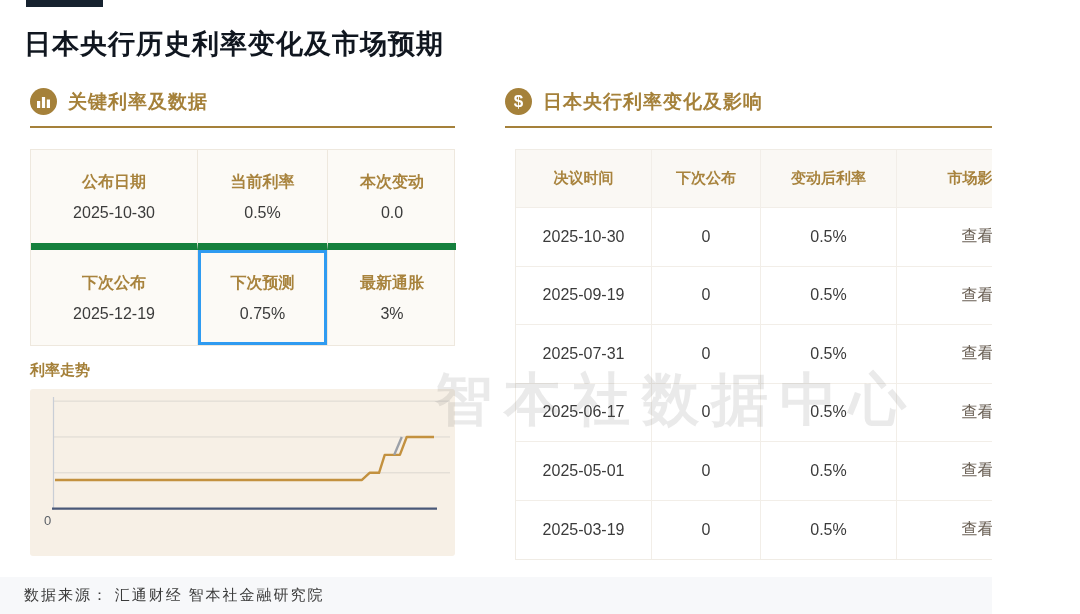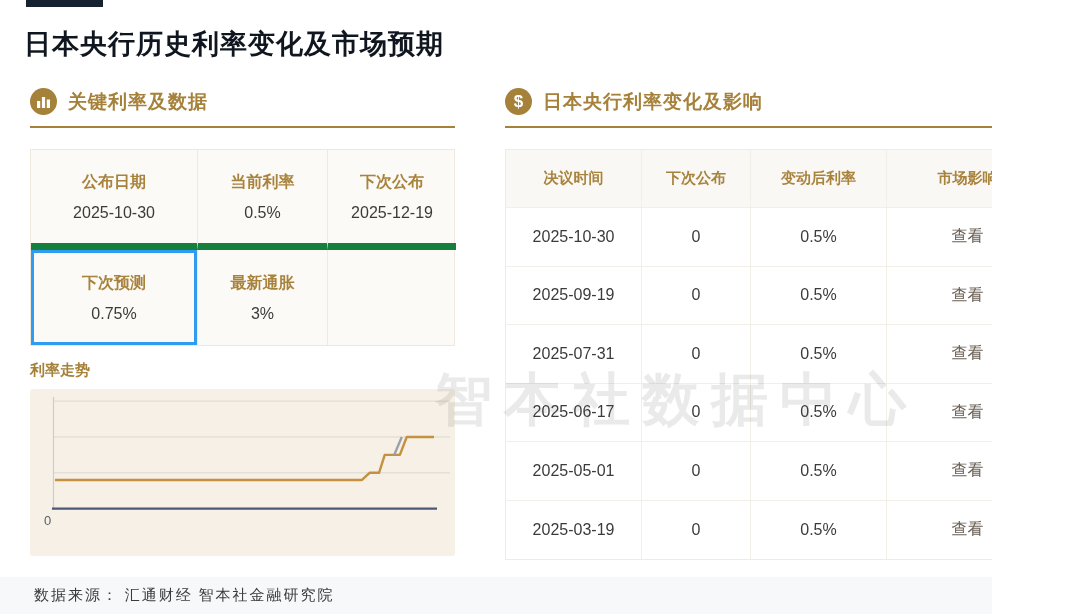--- a/index.html
+++ b/index.html
@@ -46,20 +46,21 @@
 
   .trend-label { margin-top:15px; font-size:15px; font-weight:700; color:#a5813a; }
   .chart-box { margin-top:9px; width:425px; height:167px; background:#f7f0e6; border-radius:3px; }
 
   
   .rate-table {
     margin-top:21px; display:grid;
     grid-template-columns:136px 109px 136px 161px;
     grid-template-rows:58px repeat(6, 58.5px);
     border:1px solid #f0ece5;
+    margin-left:10px;
   }
   .tcell {
     display:flex; align-items:center; justify-content:center;
     border-right:1px solid #f2eee8; border-bottom:1px solid #f2eee8;
     font-size:16px; color:#3b3b3b; background:#fff;
   }
   .tcell:nth-child(4n) { border-right:none; }
   .tcell.hdr { background:#faf8f4; font-size:15px; font-weight:700; color:#a8833d; }
   .tcell.last-row { border-bottom:none; }
   .view-link { color:#6b6156; cursor:pointer; }
@@ -67,21 +68,21 @@
   .watermark {
     position:absolute; left:435px; top:362px; z-index:5;
     font-size:57px; font-weight:700; letter-spacing:12px; white-space:nowrap;
     color:rgba(90,90,90,0.13); pointer-events:none;
   }
   .footer-bar {
     position:absolute; left:0; right:0; bottom:0; height:37px; background:#f7f8fa;
     display:flex; align-items:center; padding-left:24px;
   }
   .footer-text {
-    font-family:"Liberation Serif", serif; font-size:15px; color:#3a3a3a; letter-spacing:2px;margin-left:10px;
+    font-family:"Liberation Serif", serif; font-size:15px; color:#3a3a3a; letter-spacing:2px;
   }
 </style>
 </head>
 <body>
 
 <div id="app">
   <div class="top-notch"></div>
   <h1 class="page-title">日本央行历史利率变化及市场预期</h1>
 
   <section class="panel panel-left">
@@ -97,20 +98,24 @@
     </div>
 
     <div class="key-grid">
       <div class="kcell">
         <span class="klabel">公布日期</span>
         <span class="kvalue">2025-10-30</span>
       </div>
       <div class="kcell">
         <span class="klabel">当前利率</span>
         <span class="kvalue">0.5%</span>
+      </div>
+      <div class="kcell">
+        <span class="klabel">本次变动</span>
+        <span class="kvalue">0.0</span>
       </div>
       <div class="kcell">
         <span class="klabel">下次公布</span>
         <span class="kvalue">2025-12-19</span>
       </div>
       <div class="kcell hl">
         <span class="klabel">下次预测</span>
         <span class="kvalue">0.75%</span>
       </div>
       <div class="kcell">

